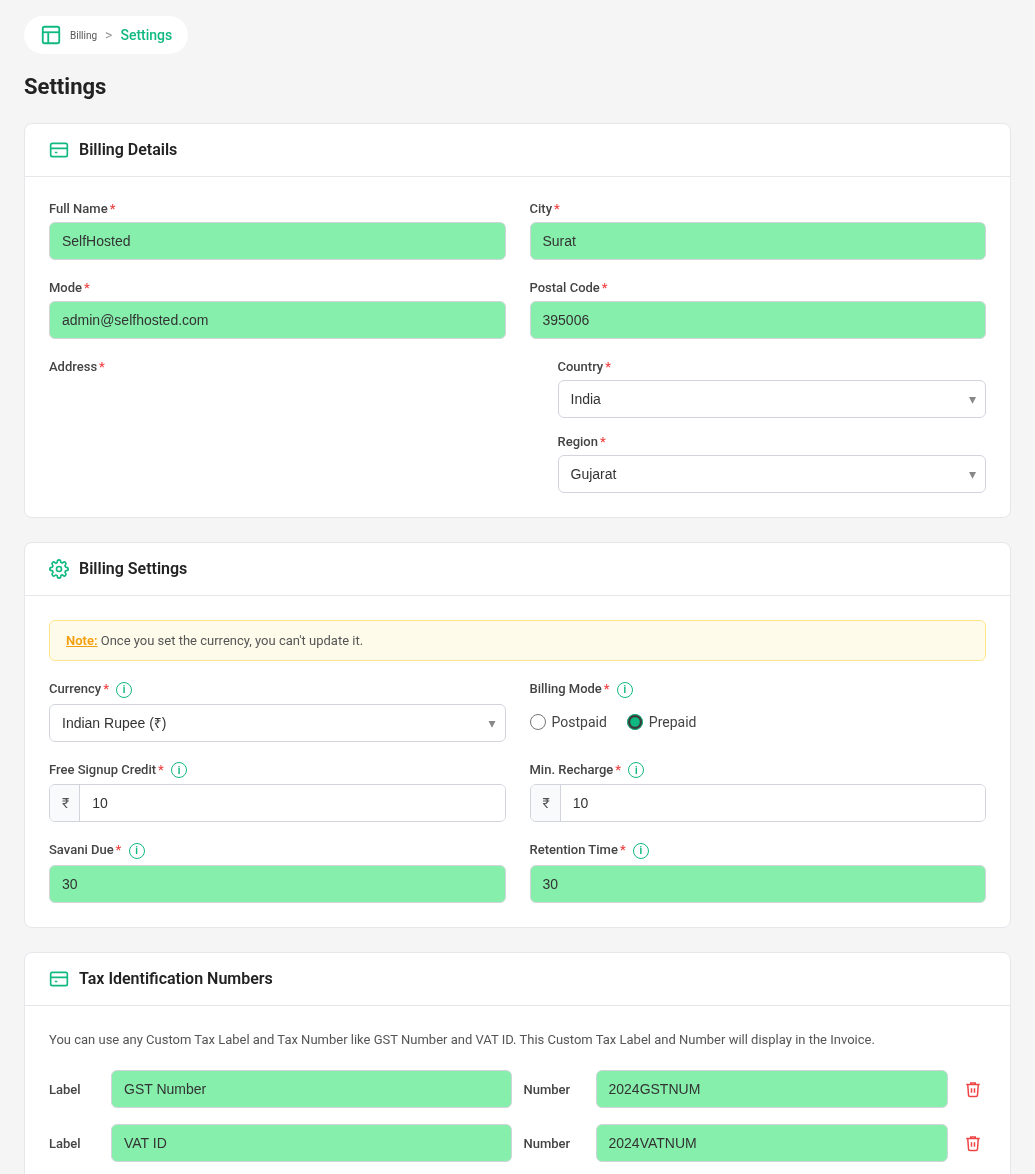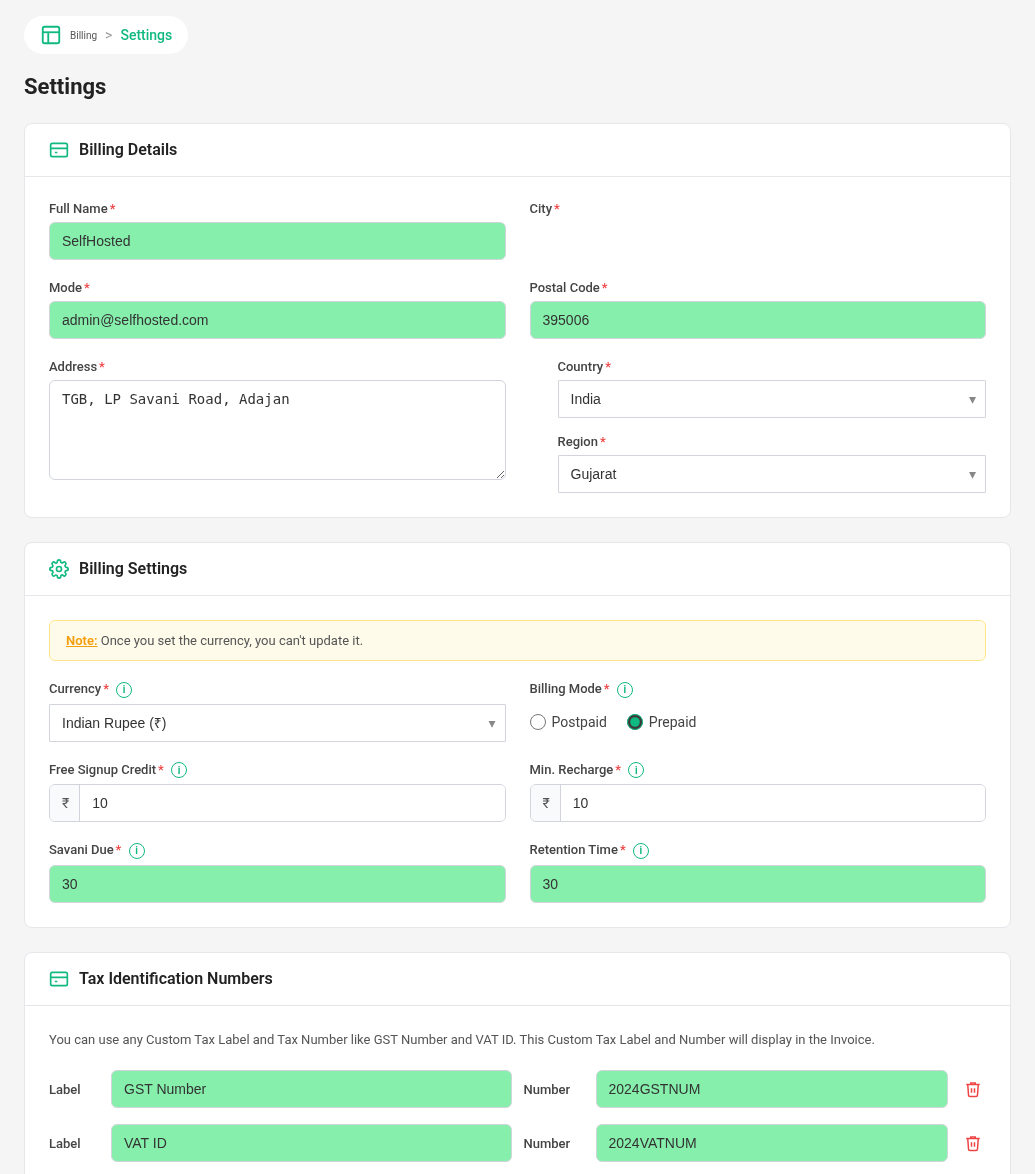--- a/index.html
+++ b/index.html
@@ -136,21 +136,21 @@
       min-height: 100px;
       resize: vertical;
       background: #fff;
     }
 
     .form-select-wrapper {
       position: relative;
     }
     .form-select {
       border: 1px solid #d1d5db;
-      border-radius: 1px;
+      border-radius: 6px;
       padding: 10px 36px 10px 12px;
       font-size: 14px;
       color: #333;
       outline: none;
       width: 100%;
       background: #fff;
       appearance: none;
       cursor: pointer;
     }
     .select-arrow {
@@ -335,20 +335,21 @@
           <label class="form-label">
             <span>Full Name</span><span class="required">*</span>
           </label>
           <input class="form-input" type="text" value="SelfHosted" style="">
         </div>
 
         <div class="form-group">
           <label class="form-label">
             <span>City</span><span class="required">*</span>
           </label>
+          <input class="form-input" type="text" value="Surat" style="">
         </div>
       </div>
 
       <div class="form-row">
 
         <div class="form-group">
           <label class="form-label">
             <span>Mode</span><span class="required">*</span>
           </label>
           <input class="form-input" type="email" value="admin@selfhosted.com" style="">
@@ -361,21 +362,20 @@
           <input class="form-input" type="text" value="395006" style="">
         </div>
       </div>
 
       <div class="form-row">
 
         <div class="form-group">
           <label class="form-label">
             <span>Address</span><span class="required">*</span>
           </label>
-          <textarea class="form-textarea" style="">TGB, LP Savani Road, Adajan</textarea>
         </div>
 
         <div style="display:flex;flex-direction:column;gap:16px;margin-left:28px;">
           <div class="form-group">
             <label class="form-label">
               <span>Country</span><span class="required">*</span>
             </label>
             <div class="form-select-wrapper">
               <select class="form-select">
                 <option>India</option>

